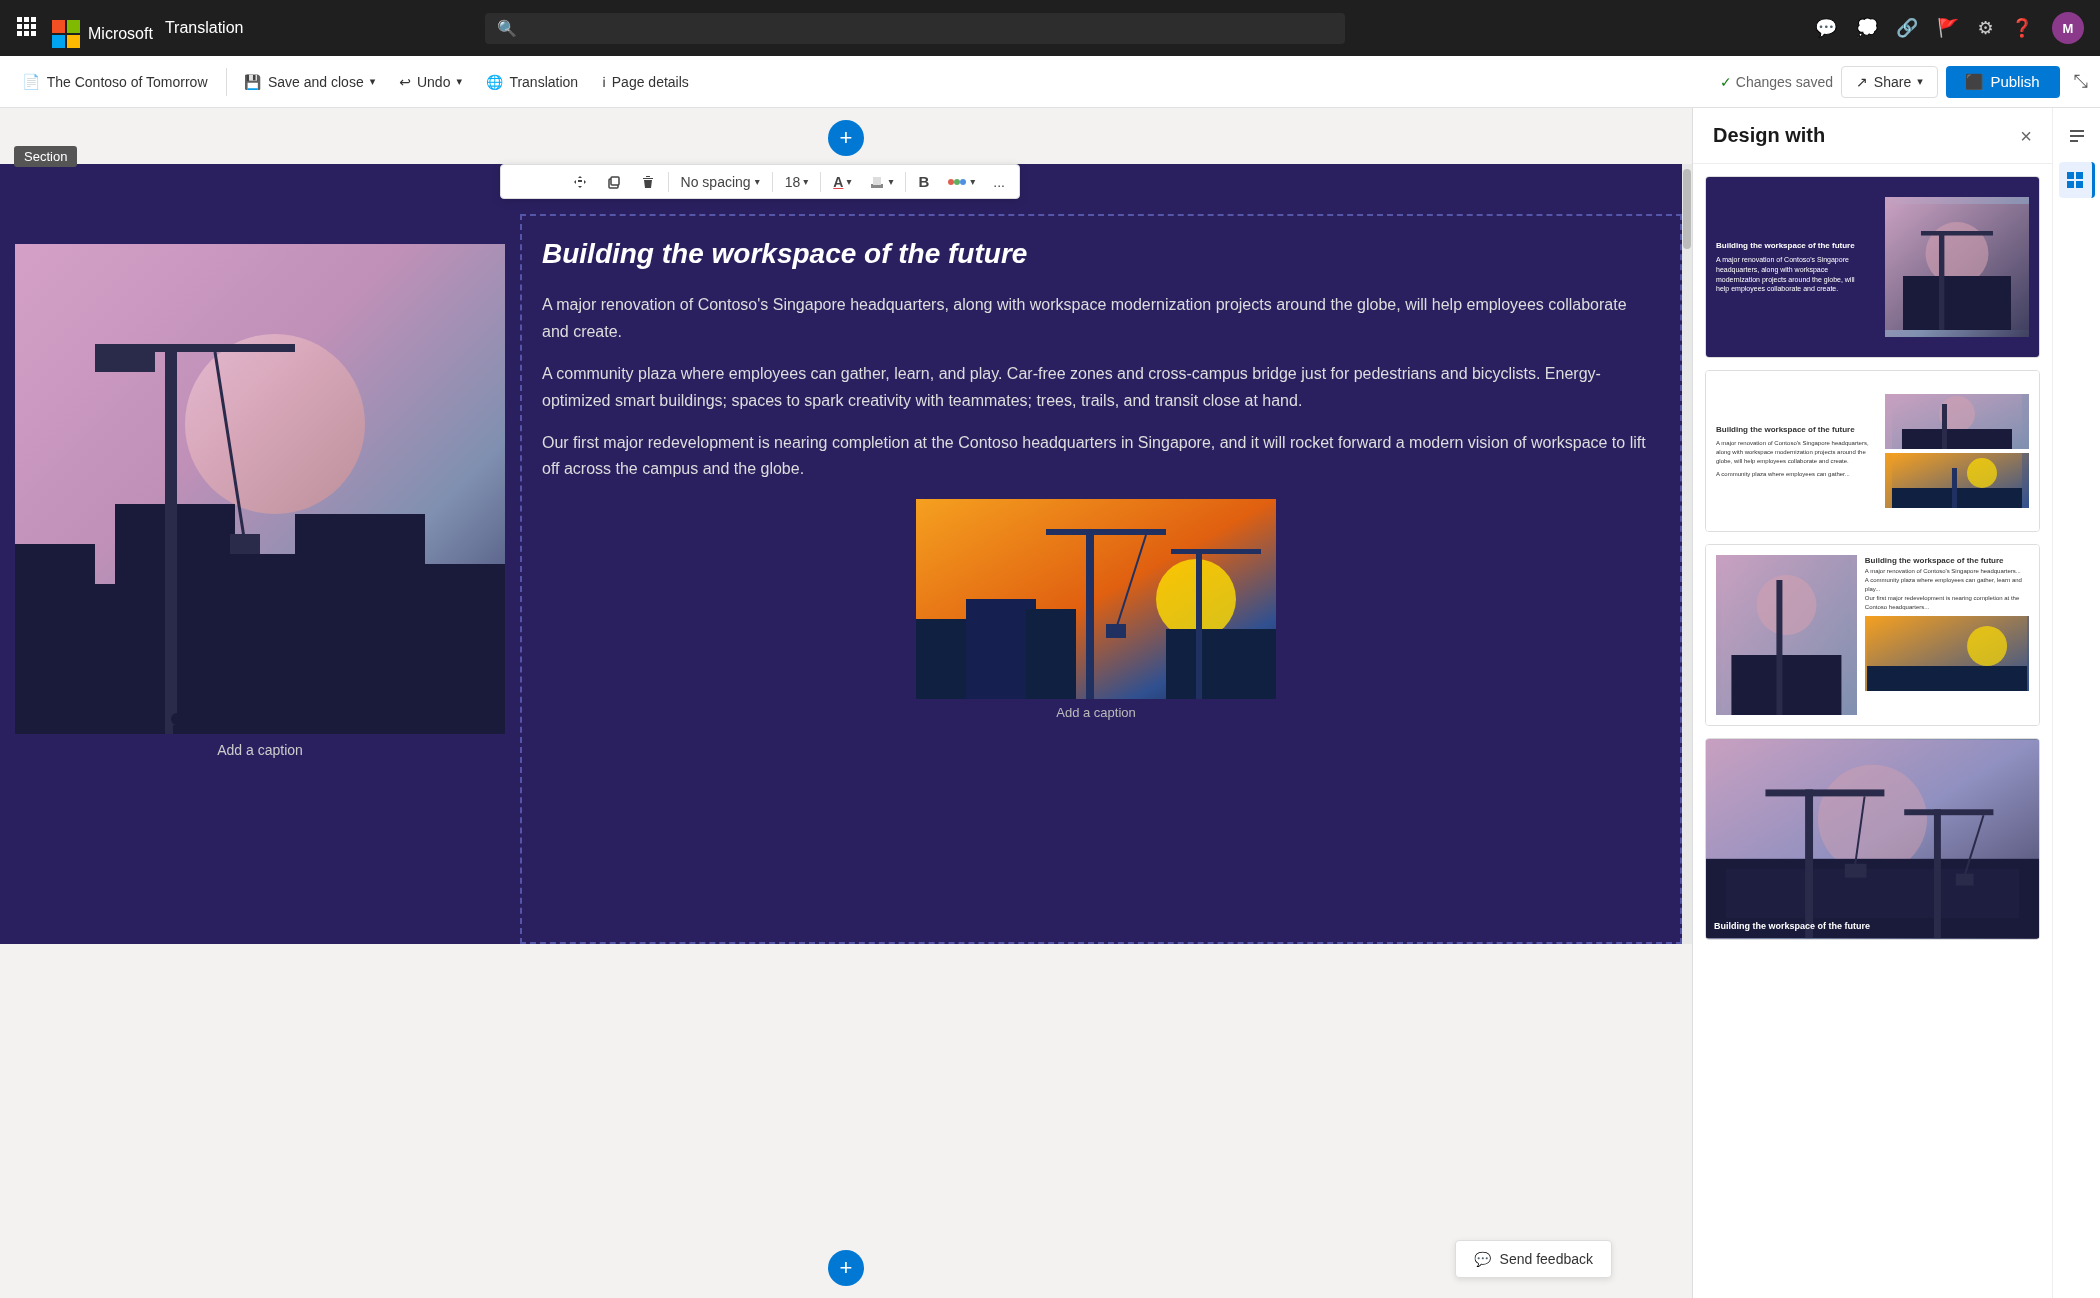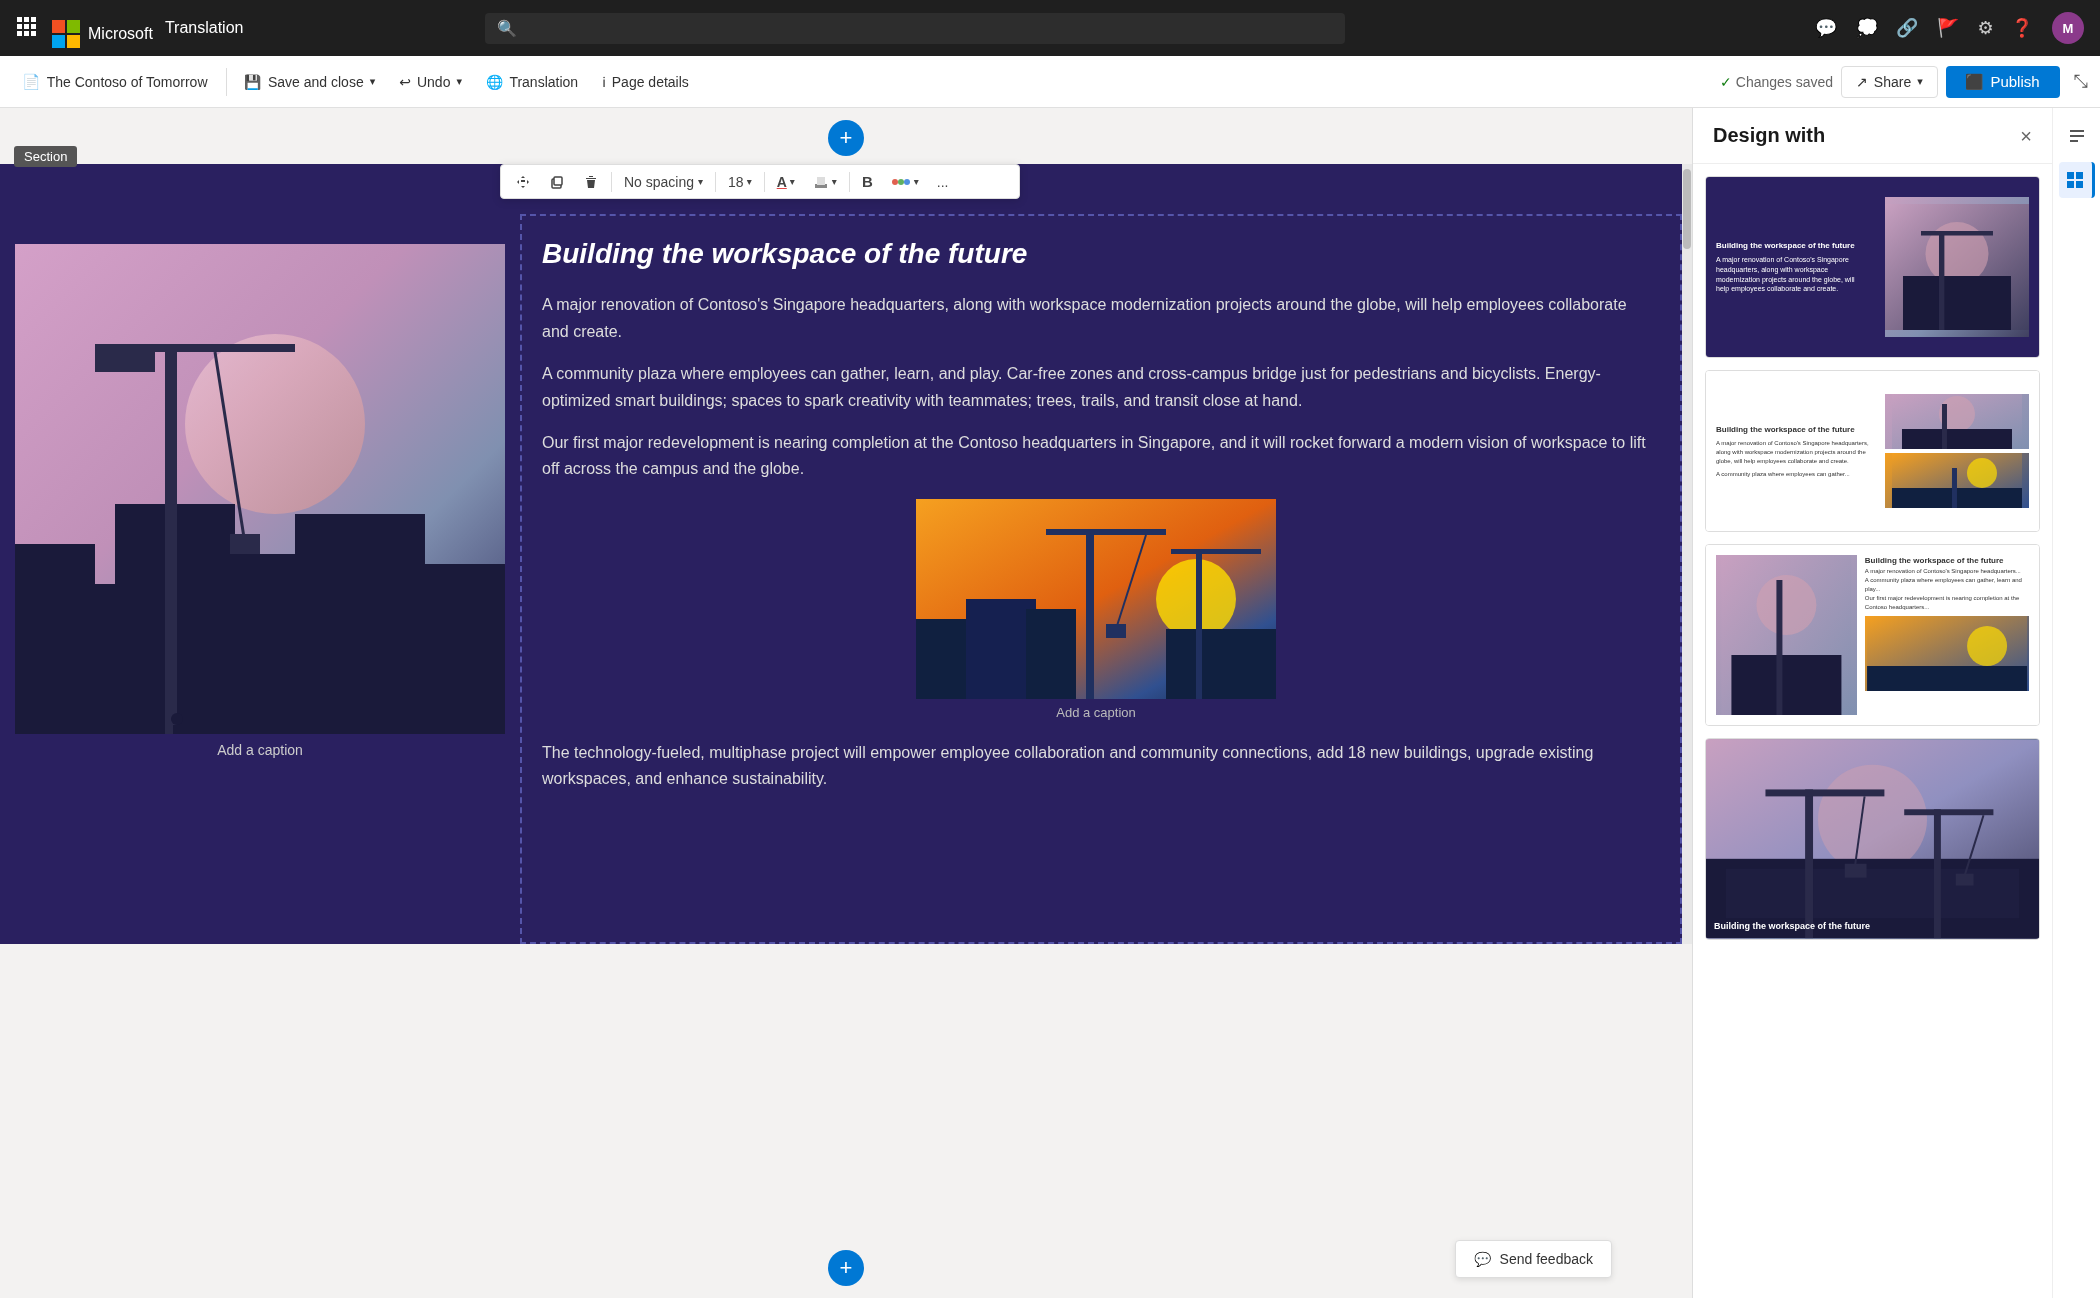--- a/index.html
+++ b/index.html
@@ -191,20 +191,21 @@
       background: white;
       border: 1px solid #ddd;
       border-radius: 4px;
       display: flex;
       align-items: center;
       padding: 4px 6px;
       gap: 2px;
       box-shadow: 0 2px 8px rgba(0,0,0,0.15);
       z-index: 20;
       width: 520px;
+      justify-content: flex-end;
     }
     .tt-btn {
       padding: 4px 8px;
       cursor: pointer;
       border-radius: 3px;
       font-size: 14px;
       color: #444;
       display: flex; align-items: center; gap: 3px;
       white-space: nowrap;
     }
@@ -675,21 +676,20 @@
                 <line x1="230" y1="36" x2="200" y2="130" stroke="#203060" stroke-width="2"></line>
                 <rect x="190" y="125" width="20" height="14" fill="#203060"></rect>
 
                 <rect x="280" y="50" width="6" height="150" fill="#203060"></rect>
                 <rect x="255" y="50" width="90" height="5" fill="#203060"></rect>
               </svg>
             </div>
             <span class="inline-caption">Add a caption</span>
           </div>
 
-          <p>The technology-fueled, multiphase project will empower employee collaboration and community connections, add 18 new buildings, upgrade existing workspaces, and enhance sustainability.</p>
         </div>
       </div>
 
       <div class="scrollbar-track">
         <div class="scrollbar-thumb"></div>
       </div>
     </div>
 
     <div class="add-section-btn add-section-bottom">+</div>
 

